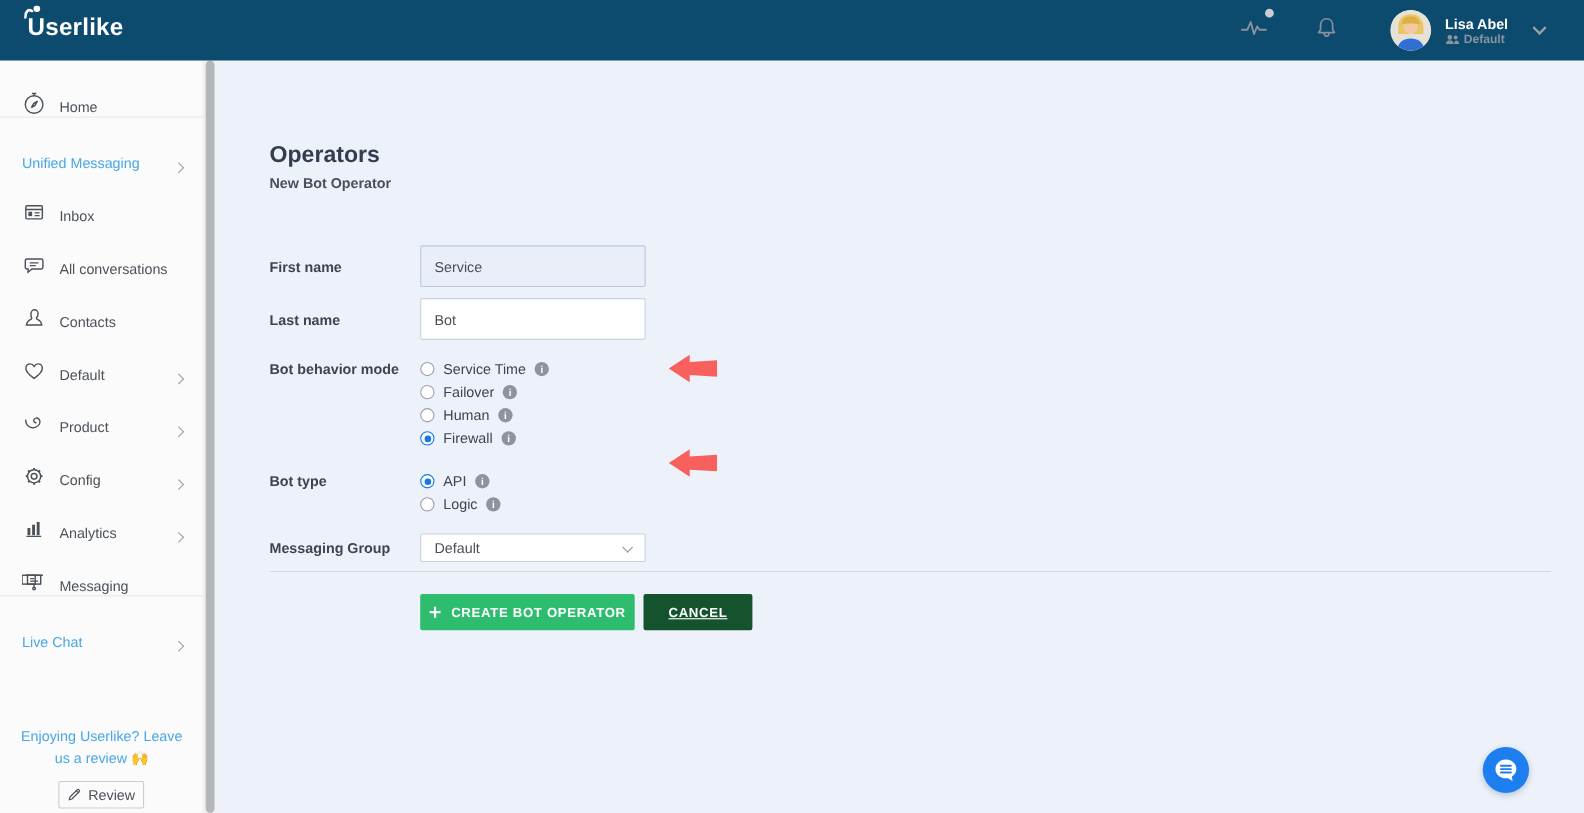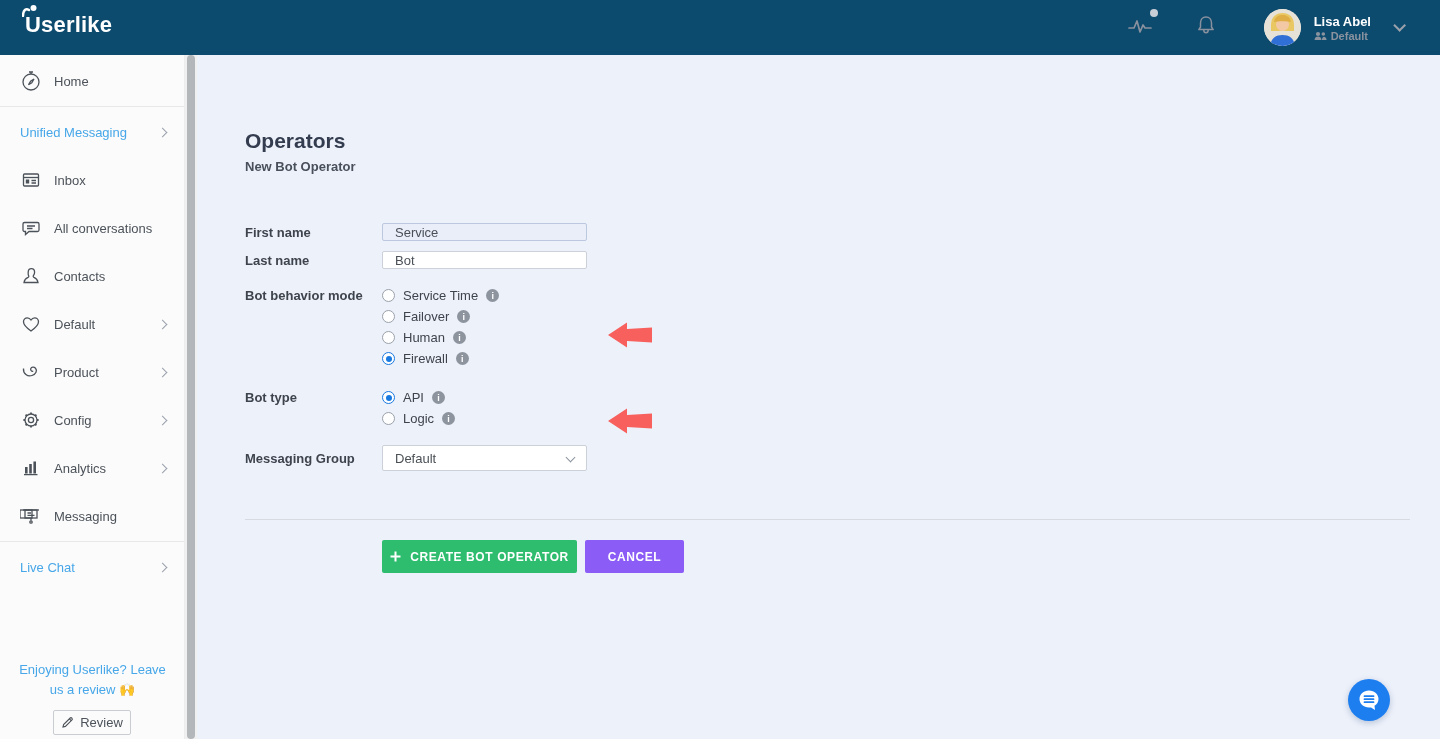--- a/index.html
+++ b/index.html
@@ -29,21 +29,21 @@
   .user-group { color:#8b939f; font-size:11px; font-weight:700; }
   .chev-down { width:9px; height:9px; border-right:2px solid #9aa1ab; border-bottom:2px solid #9aa1ab; transform:rotate(45deg) translateY(-3px); cursor:pointer; }
   
   .sidebar {
     position:absolute; top:55px; left:0; width:185px; height:684px;
     background:#fbfbfb; border-right:1px solid #ededed; z-index:10;
   }
   .sb-scrollbar { position:absolute; top:55px; left:185px; width:12px; height:684px; background:#f0f0f0; z-index:11; }
   .sb-thumb { position:absolute; left:2px; top:0; width:8px; height:684px; background:#b4b7ba; border-radius:4px; }
   .sb-list { list-style:none; padding-top:2px; }
-  .sb-item { height:48px; display:flex; align-items:center; padding:0 18px 0 20px; cursor:pointer; font-size:13px; color:#4c5259; }
+  .sb-item { height:48px; display:flex; align-items:flex-end; padding:0 18px 0 20px; cursor:pointer; font-size:13px; color:#4c5259; }
   .sb-item .sb-ico { width:22px; height:22px; margin-right:12px; flex:0 0 22px; display:flex; align-items:center; justify-content:center; }
   .sb-item.section { color:#47a7e8; padding-left:20px; }
   .sb-item.section .sb-label { margin-left:0; }
   .sb-chev { margin-left:auto; width:7px; height:7px; border-right:1.6px solid #9aa1ab; border-top:1.6px solid #9aa1ab; transform:rotate(45deg); }
   .sb-divider { height:1px; background:#e8e8e8; margin:1px 0; }
   .sb-review { position:absolute; bottom:39px; left:0; width:185px; text-align:center; font-size:13px; color:#47a7e8; line-height:20px; padding:0 18px; cursor:pointer; }
   .sb-review-btn {
     position:absolute; bottom:4px; left:50%; transform:translateX(-50%);
     width:78px; height:25px; border:1px solid #c9cdd2; background:#fbfbfb; border-radius:2px;
     display:flex; align-items:center; justify-content:center; gap:6px;
@@ -52,21 +52,21 @@
   
   .main { position:absolute; top:55px; left:197px; width:1243px; height:684px; background:#edf1fa; }
   .page-title { position:absolute; left:48px; top:74px; font-size:21px; font-weight:700; color:#333d4f; }
   .page-subtitle { position:absolute; left:48px; top:104px; font-size:13px; font-weight:700; color:#49505b; }
   .form { position:absolute; left:48px; top:168px; width:700px; }
   .frow { display:flex; align-items:center; }
   .frow.top-align { align-items:flex-start; }
   .flabel { width:120px; text-align:left; margin-right:17px; font-size:13px; font-weight:600; color:#3e444d; flex:0 0 120px; }
   .frow.top-align .flabel { line-height:21px; }
   .text-input {
-    width:205px; height:18px; border:1px solid #ccd1d9; background:#fff; border-radius:2px;
+    width:205px; height:38px; border:1px solid #ccd1d9; background:#fff; border-radius:2px;
     padding:0 12px; font-size:13px; color:#4a5056; font-family:"Liberation Sans", sans-serif;
   }
   .text-input.tinted { background:#e9eef9; border-color:#bcc8e0; }
   .mb10 { margin-bottom:10px; } .mb16 { margin-bottom:16px; } .mb18 { margin-bottom:18px; }
   .opt-col { display:flex; flex-direction:column; }
   .opt-row { display:flex; align-items:center; height:21px; gap:8px; cursor:pointer; }
   .radio { width:13px; height:13px; border-radius:50%; border:1px solid #9aa1ab; background:#fff; position:relative; flex:0 0 13px; }
   .radio.checked { border-color:#1879e0; }
   .radio.checked::after { content:""; position:absolute; left:2.5px; top:2.5px; width:6px; height:6px; border-radius:50%; background:#1879e0; }
   .opt-label { font-size:13px; color:#3e444d; }
@@ -74,21 +74,21 @@
   .info-ico::after { content:"i"; }
   .select-box {
     width:205px; height:26px; border:1px solid #ccd1d9; background:#fff; border-radius:2px;
     display:flex; align-items:center; padding:0 12px; font-size:13px; color:#4a5056; cursor:pointer; position:relative;
   }
   .select-chev { position:absolute; right:12px; top:8px; width:7px; height:7px; border-right:1.6px solid #8d949e; border-bottom:1.6px solid #8d949e; transform:rotate(45deg); }
   .divider { position:absolute; left:48px; right:30px; top:464px; height:1px; background:#d7dae0; }
   .btn-row { position:absolute; left:185px; top:485px; display:flex; gap:8px; }
   .btn { height:33px; border:none; border-radius:2px; font-family:"Liberation Sans", sans-serif; font-size:12px; font-weight:700; letter-spacing:.6px; color:#fff; cursor:pointer; display:flex; align-items:center; justify-content:center; gap:9px; }
   .btn-green { width:195px; background:#2ebd6f; }
-  .btn-gray { width:99px; background:#8b5cf6; }
+  .btn-gray { width:99px; background:#14532d;text-decoration:underline; }
   .arrow-red { position:absolute; width:44px; height:28px; }
   .arrow-1 { left:411px; top:266px; }
   .arrow-2 { left:411px; top:352px; }
   
   .chat-fab {
     position:absolute; right:50px; bottom:18px; width:42px; height:42px; border-radius:50%;
     background:#1d7ef0; display:flex; align-items:center; justify-content:center; cursor:pointer;
     box-shadow:0 2px 6px rgba(20,60,120,.25); z-index:30;
   }
 </style>

